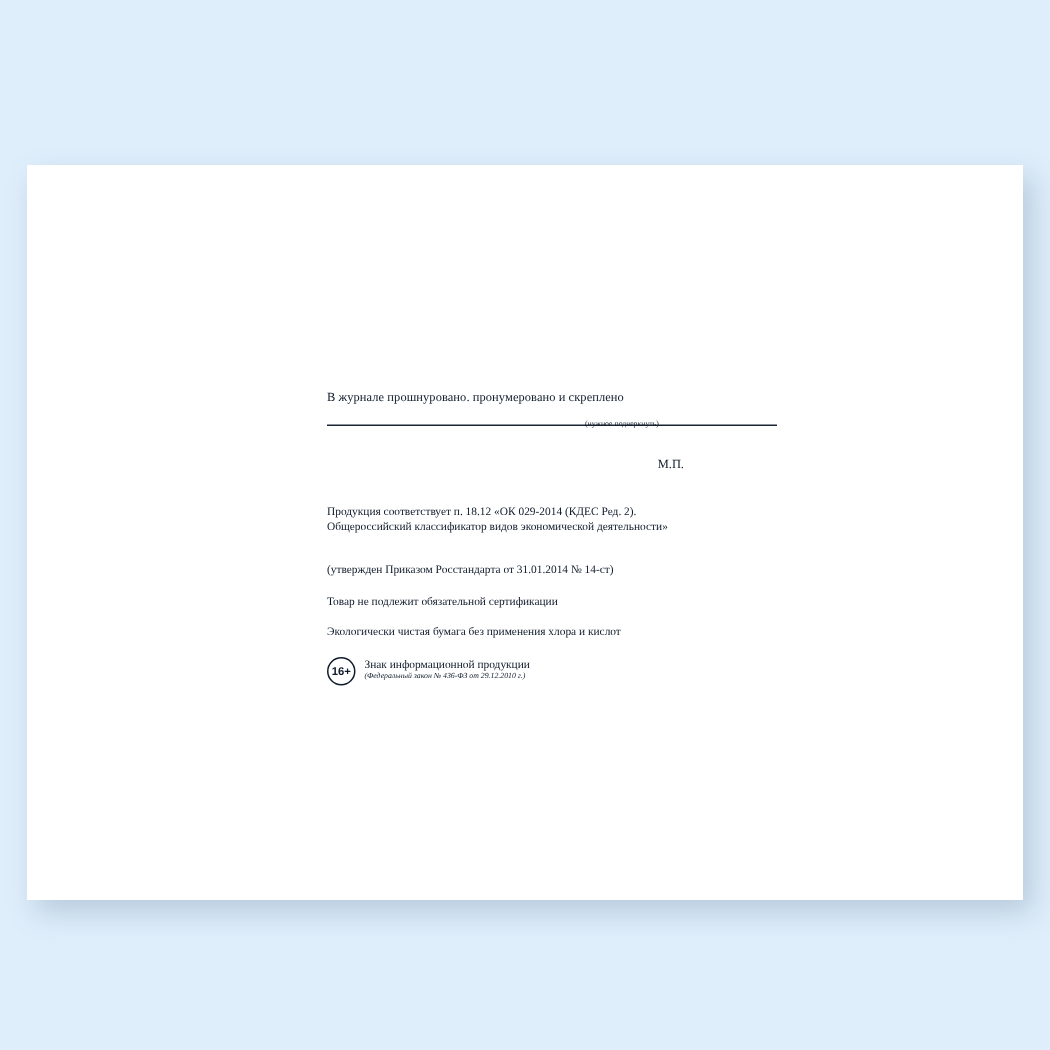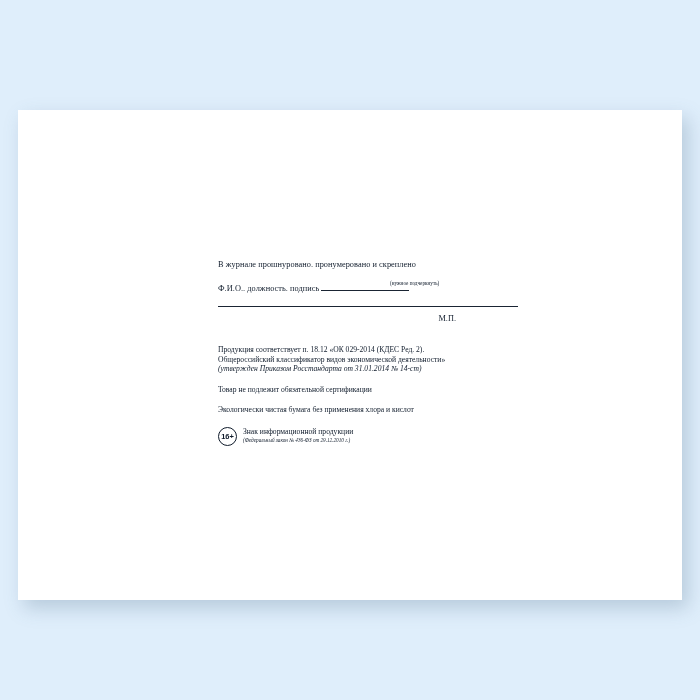--- a/index.html
+++ b/index.html
@@ -74,36 +74,36 @@
     white-space: nowrap;
   }
   .row-fio { margin-top: 11px; }
   .long-rule {
     margin-top: 10px;
     width: 300px;
     border-bottom: 1px solid #1a2433;
     height: 1px;
   }
   .mp {
-    margin-top: 7px;
+    margin-top: 21px;
     text-align: right;
     font-size: 8.3px;
     padding-right: 62px;
   }
   .block2 {
     margin-top: 22px;
   }
   .block2 .l {
     font-size: 7.6px;
     line-height: 9.6px;
     white-space: nowrap;
   }
   .ital {
-    font-style: italic;
     font-size: 7.3px;
+    margin-top: 20px;
   }
   .para {
     margin-top: 11px;
     font-size: 7.6px;
     white-space: nowrap;
   }
   .age-row {
     margin-top: 13px;
     display: flex;
     align-items: center;
@@ -145,24 +145,20 @@
   <div class="page">
     <div class="content">
 
       <div class="line-row row-top">В журнале прошнуровано. пронумеровано и скреплено</div>
 
       <div class="note-wrap">
         <div class="note-abs">(нужное подчеркнуть)</div>
       </div>
 
 
-      <div class="line-row row-fio">
-        <span>Ф.И.О.. должность. подпись</span>
-        <span class="fill f-sign"></span>
-      </div>
 
       <div class="long-rule"></div>
 
       <div class="mp">М.П.</div>
 
       <div class="block2">
         <div class="l">Продукция соответствует п. 18.12 «ОК 029-2014 (КДЕС Ред. 2).</div>
         <div class="l">Общероссийский классификатор видов экономической деятельности»</div>
         <div class="l ital">(утвержден Приказом Росстандарта от 31.01.2014 № 14-ст)</div>
       </div>

